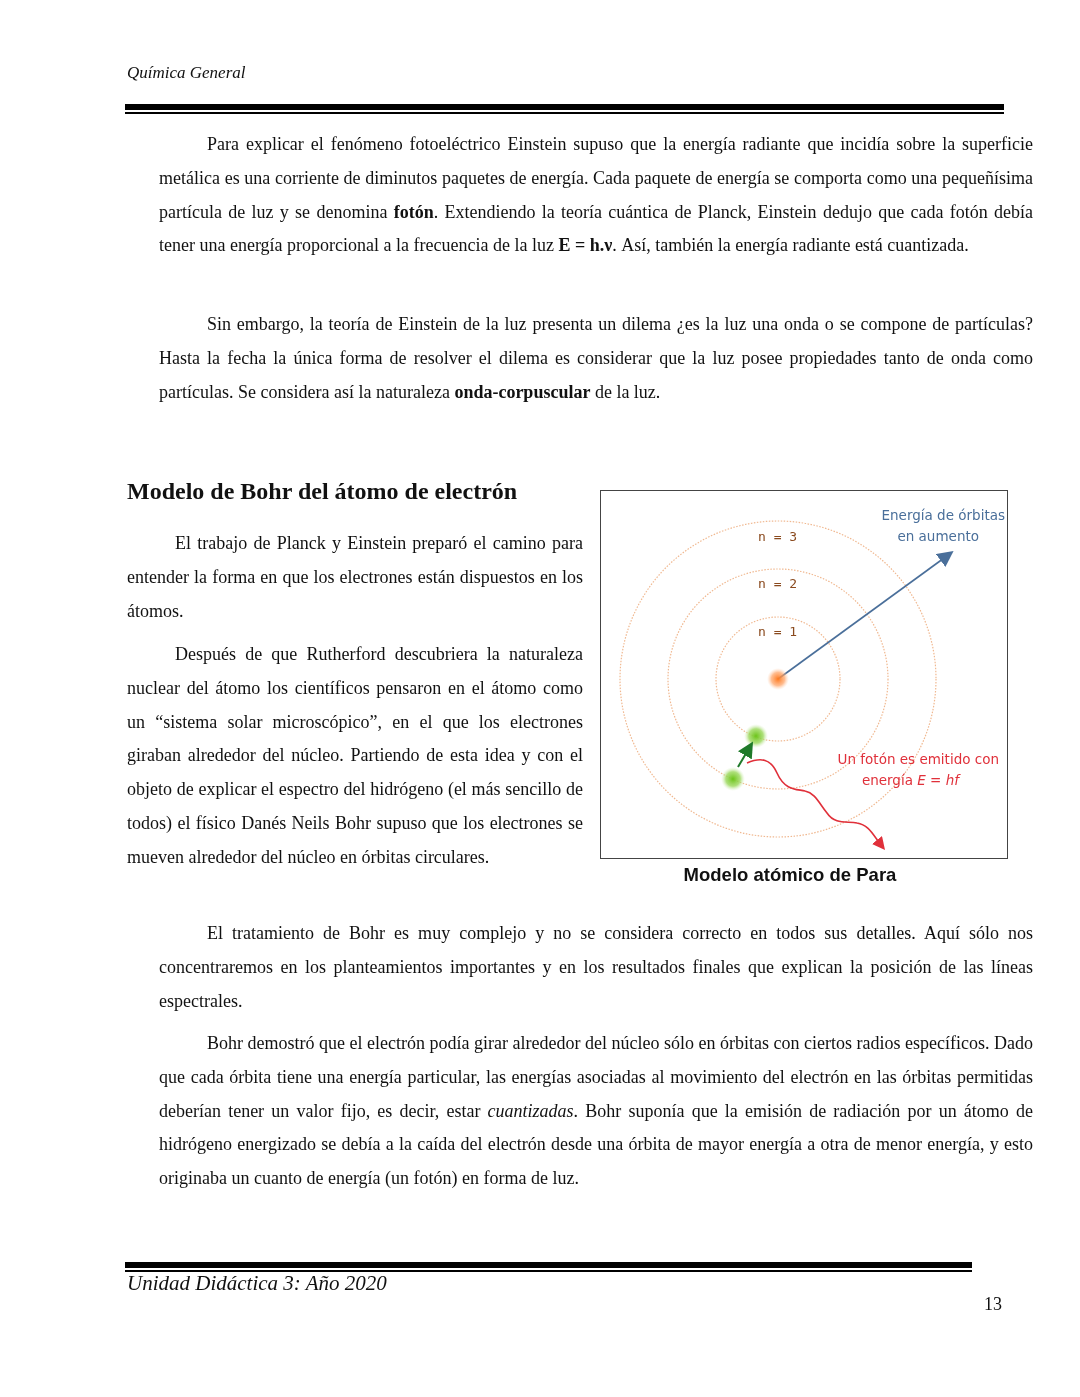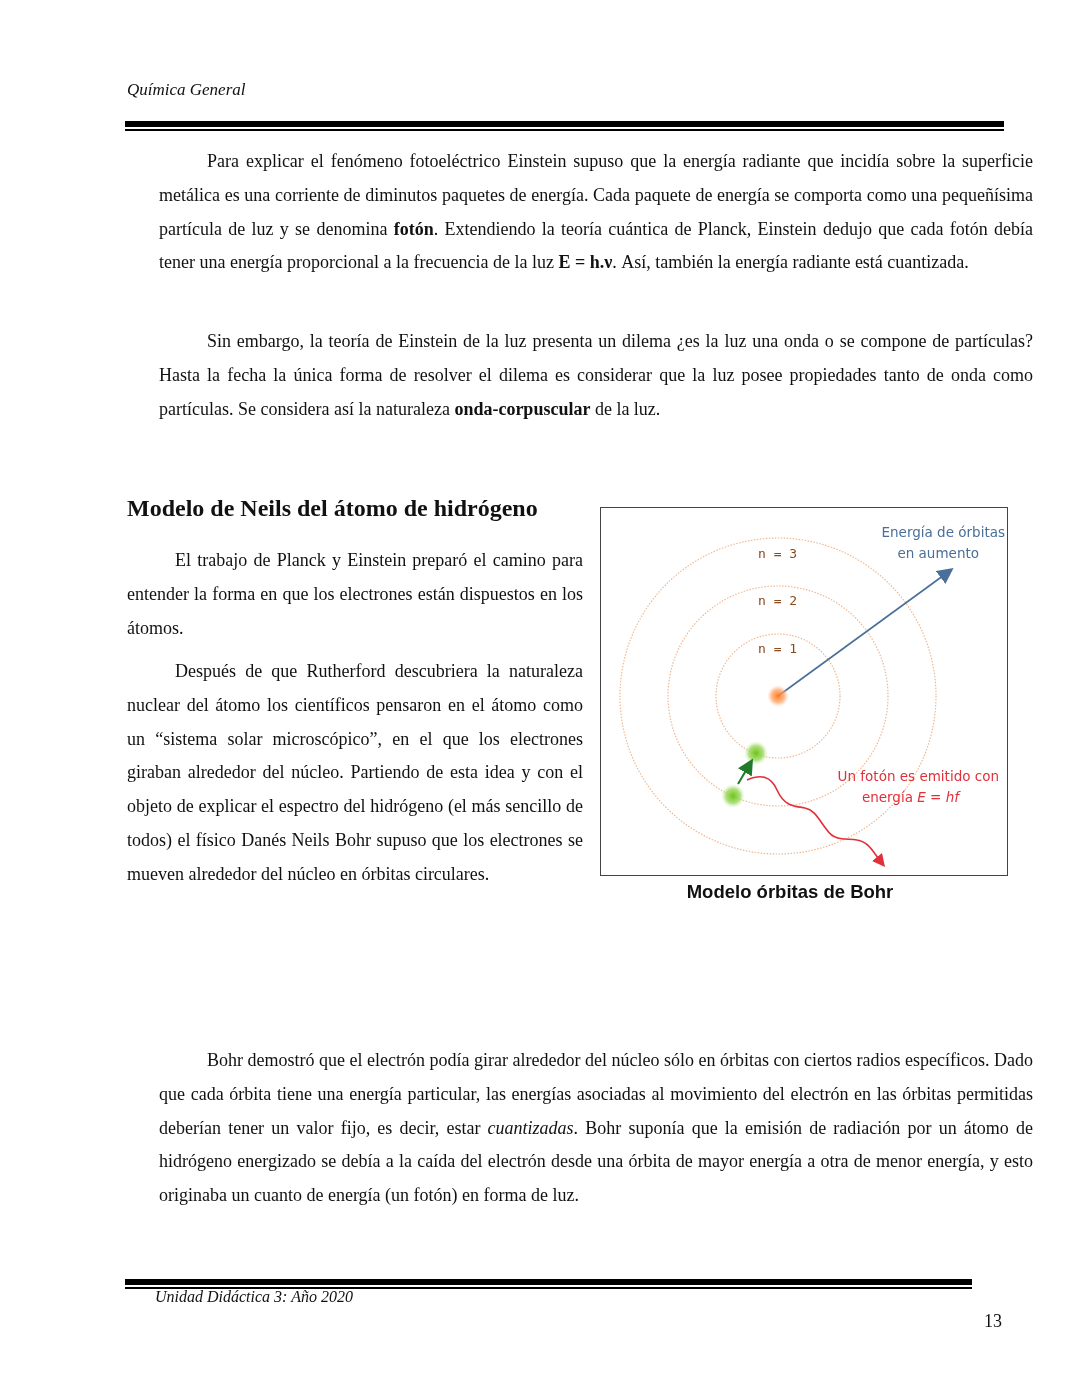--- a/index.html
+++ b/index.html
@@ -1,53 +1,53 @@
 <!DOCTYPE html>
 <html><head>
 <meta charset="utf-8">
 <style>
   html, body { margin: 0; padding: 0; background: #ffffff; }
   body { width: 1080px; height: 1397px; position: relative; overflow: hidden;
          font-family: "Liberation Serif", "DejaVu Serif", serif; color: #111; }
-  .page { position: absolute; left: 0; top: 17px; width: 1080px; height: 1079px; }
+  .page { position: absolute; left: 0; top: 0; width: 1080px; height: 1079px; }
   .hdr { position: absolute; left: 127px; top: 62px; font-style: italic; font-size: 17px; line-height: 21px; }
   .hdr-rule-thick { position: absolute; left: 125px; top: 104px; width: 879px; height: 6px; background: #000; }
   .hdr-rule-thin { position: absolute; left: 125px; top: 112px; width: 879px; height: 1.5px; background: #000; }
   .p { position: absolute; font-size: 18px; line-height: 33.8px; text-align: justify; text-indent: 48px; }
   .p b { font-weight: bold; }
   .p i { font-style: italic; }
   .full { left: 127px; width: 874px; margin-left: 32px; }
   .half { left: 127px; width: 456px; }
   h2 { position: absolute; left: 127px; top: 478px; margin: 0; font-size: 24px; font-weight: bold; }
   .fig { position: absolute; left: 600px; top: 490px; width: 406px; height: 367px; border: 1.5px solid #444; background: #fff; }
   .fig svg { position: absolute; left: 0; top: 0; }
   .caption { position: absolute; left: 600px; top: 864px; width: 380px; text-align: center;
              font-family: "Liberation Sans", "DejaVu Sans", sans-serif; font-weight: bold; font-size: 18.5px; }
   .ftr-rule-thick { position: absolute; left: 125px; top: 1262px; width: 847px; height: 6px; background: #000; }
   .ftr-rule-thin { position: absolute; left: 125px; top: 1270px; width: 847px; height: 1.5px; background: #000; }
-  .ftr { position: absolute; left: 127px; top: 1271px; font-style: italic; font-size: 16px; margin-left: 28px; }
+  .ftr { position: absolute; left: 127px; top: 1271px; font-style: italic; font-size: 21px; }
   .pnum { position: absolute; left: 984px; top: 1294px; font-size: 18px; }
   .lbl { font-family: "DejaVu Sans Mono", "Liberation Mono", monospace; }
 </style>
 </head>
 <body>
 
 <div class="page">
 
   <div class="hdr">
     <div>Química General</div>
   </div>
   <div class="hdr-rule-thick"></div>
   <div class="hdr-rule-thin"></div>
 
   <div class="p full" style="top:128px;"><span>Para explicar el fenómeno fotoeléctrico Einstein supuso que la energía radiante que incidía sobre la superficie metálica es una corriente de diminutos paquetes de energía. Cada paquete de energía se comporta como una pequeñísima partícula de luz y se denomina </span><b>fotón</b><span>. Extendiendo la teoría cuántica de Planck, Einstein dedujo que cada fotón debía tener una energía proporcional a la frecuencia de la luz </span><b>E = h.ν</b><span>. Así, también la energía radiante está cuantizada.</span></div>
 
   <div class="p full" style="top:308px;"><span>Sin embargo, la teoría de Einstein de la luz presenta un dilema ¿es la luz una onda o se compone de partículas? Hasta la fecha la única forma de resolver el dilema es considerar que la luz posee propiedades tanto de onda como partículas. Se considera así la naturaleza </span><b>onda-corpuscular</b><span> de la luz.</span></div>
 
-  <h2>Modelo de Neils del átomo de hidrógeno</h2>
+  <h2>Modelo de Bohr del átomo de electrón</h2>
 
   <div class="p half" style="top:527px;">El trabajo de Planck y Einstein preparó el camino para entender la forma en que los electrones están dispuestos en los átomos.</div>
 
   <div class="p half" style="top:638px;">Después de que Rutherford descubriera la naturaleza nuclear del átomo los científicos pensaron en el átomo como un “sistema solar microscópico”, en el que los electrones giraban alrededor del núcleo. Partiendo de esta idea  y con el objeto de explicar el espectro del hidrógeno (el más sencillo de todos) el físico Danés Neils Bohr supuso que los electrones se mueven alrededor del núcleo en órbitas circulares.</div>
 
   <div class="fig">
     <svg width="406" height="367" viewBox="0 0 406 367">
       <defs>
         <radialGradient id="gNuc">
           <stop offset="0%" stop-color="#ff7a20" stop-opacity="1"></stop>
@@ -87,22 +87,23 @@
       <circle cx="132" cy="288" r="12" fill="url(#gEl)"></circle>
       <circle cx="155" cy="245" r="12" fill="url(#gEl)"></circle>
       <line x1="137" y1="276" x2="150" y2="254" stroke="#1f7a2a" stroke-width="2" marker-end="url(#mGreen)"></line>
 
       <path d="M146,272 C160,266 170,268 176,282 C184,300 196,298 204,300 C214,302 218,312 226,322 C234,334 246,330 256,332 C268,334 272,344 280,354" fill="none" stroke="#e0303a" stroke-width="1.6" marker-end="url(#mRed)"></path>
 
       <text x="398" y="273" text-anchor="end" font-family="DejaVu Sans, sans-serif" font-size="13.5" fill="#e0303a">Un fotón es emitido con</text>
       <text x="358" y="294" text-anchor="end" font-family="DejaVu Sans, sans-serif" font-size="13.5" fill="#e0303a"><tspan>energía </tspan><tspan font-style="italic">E = hf</tspan></text>
     </svg>
   </div>
-  <div class="caption">Modelo órbitas de Bohr</div>
+  <div class="caption">Modelo atómico de Para</div>
 
+  <div class="p full" style="top:917px;">El tratamiento de Bohr es muy complejo y no se considera correcto en todos sus detalles. Aquí sólo nos concentraremos en los planteamientos importantes y en los resultados finales que explican la posición de las líneas espectrales.</div>
 
   <div class="p full" style="top:1027px;"><span>Bohr demostró que el electrón podía girar alrededor del núcleo sólo en órbitas con ciertos radios específicos. Dado que cada órbita tiene una energía particular, las energías asociadas al movimiento del electrón en las órbitas permitidas deberían tener un valor fijo, es decir, estar </span><i>cuantizadas</i><span>. Bohr suponía que la emisión de radiación por un átomo de hidrógeno energizado se debía a la caída del electrón desde una órbita de mayor energía a otra de menor energía, y esto originaba un cuanto de energía (un fotón) en forma de luz.</span></div>
 
   <div class="ftr-rule-thick"></div>
   <div class="ftr-rule-thin"></div>
   <div class="ftr">Unidad Didáctica 3: Año 2020</div>
   <div class="pnum">13</div>
 </div>
 
 </body></html>

